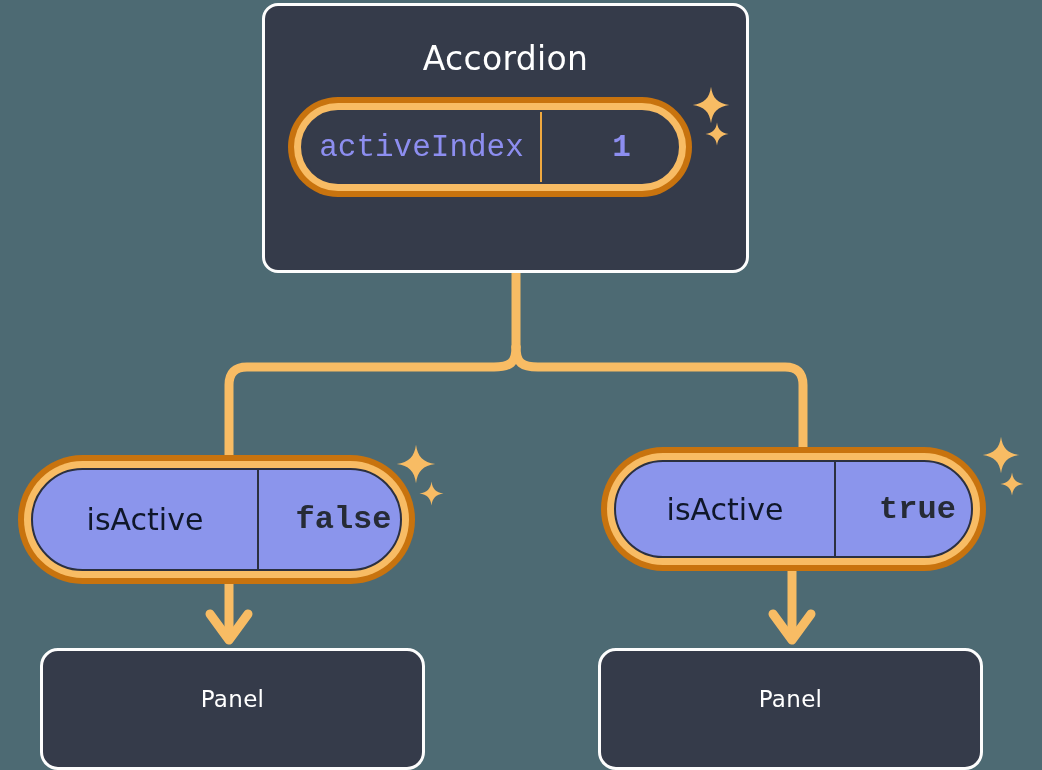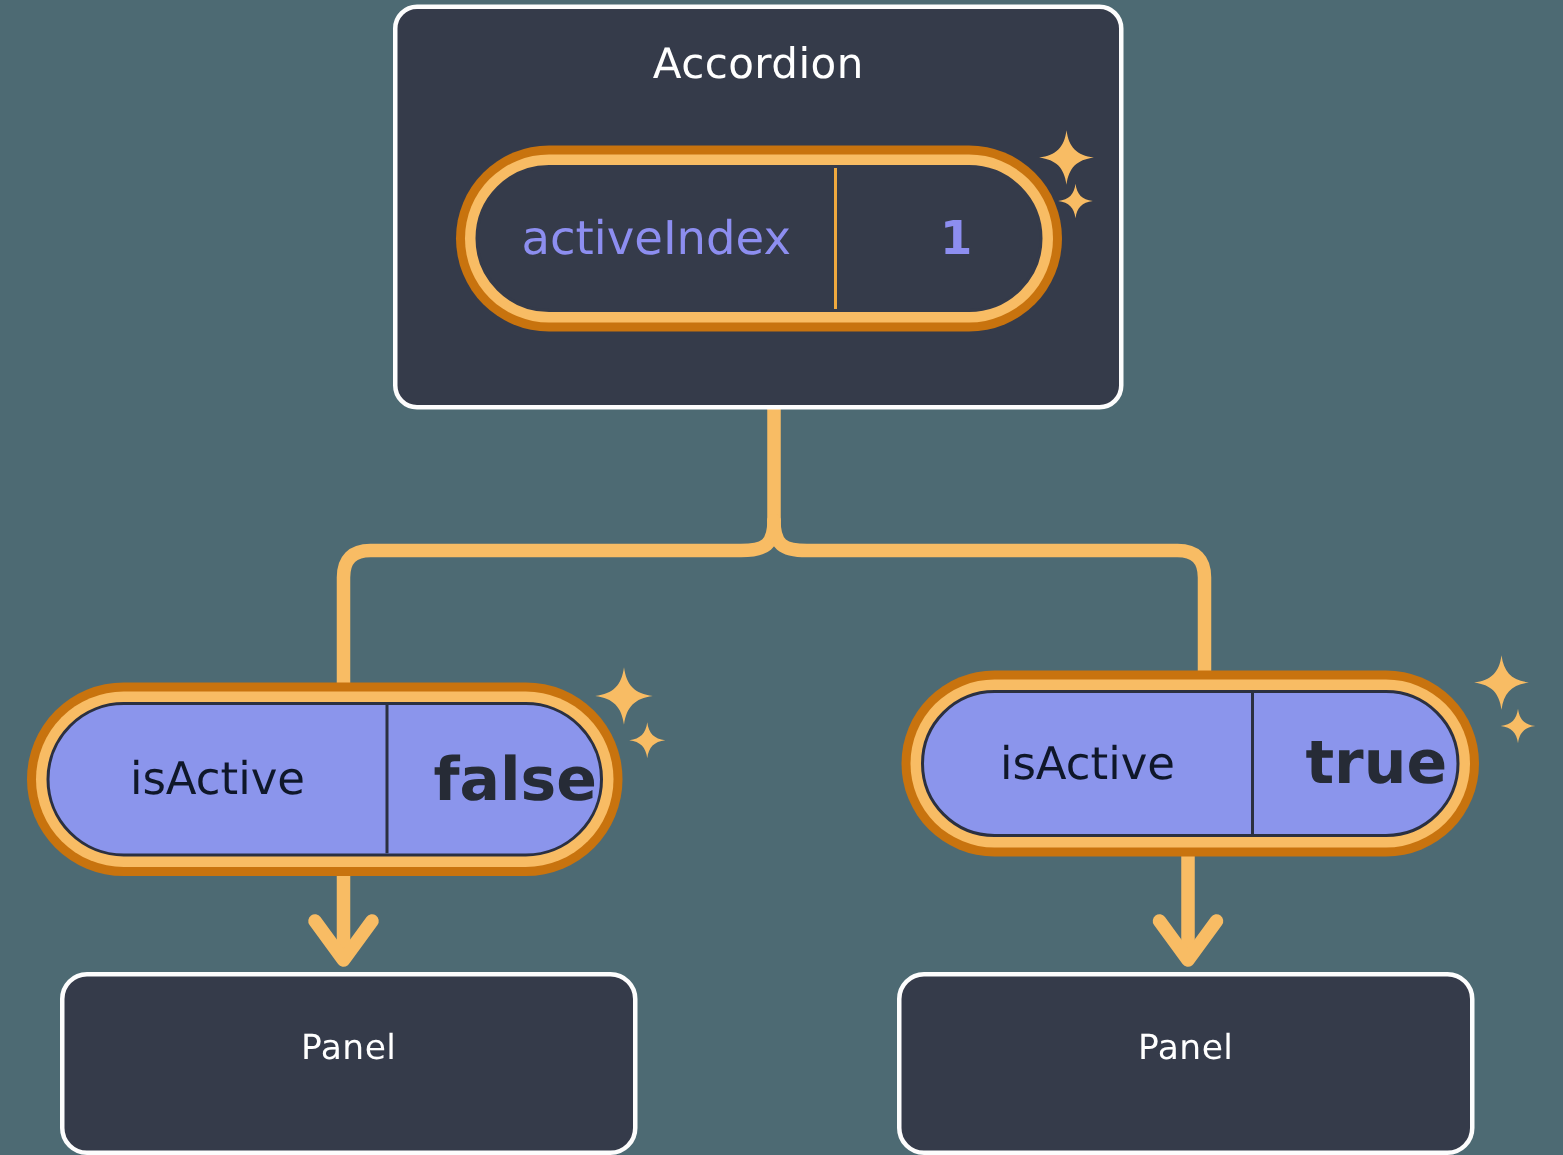--- a/index.html
+++ b/index.html
@@ -52,21 +52,21 @@
     font-weight: 400;
     letter-spacing: 0.3px;
   }
 
   #accordion-box {
     left: 262px;
     top: 3px;
     width: 487px;
     height: 270px;
   }
-  #accordion-title { top: 20px; font-size: 28px; text-align: center; }
+  #accordion-title { top: 33px; font-size: 33px; text-align: center; }
 
   #panel-left-box {
     left: 40px;
     top: 648px;
     width: 385px;
     height: 122px;
     border-radius: 18px;
   }
   #panel-right-box {
     left: 598px;
@@ -116,24 +116,25 @@
     display: flex;
     align-items: center;
     justify-content: center;
     white-space: nowrap;
   }
   .pill-key { flex: 0 0 auto; }
   .pill-val { flex: 0 0 auto; font-weight: 700; }
 
   
   #pill-activeindex {
-    left: 304px;
+    left: 288px;
     top: 97px;
     width: 404px;
-    height: 124px;
+    height: 100px;
+    font-family: Liberation Mono, monospace;
   }
   #pill-activeindex .pill-key {
     width: 237px;
     color: #8d8ef0;
     font-size: 31px;
     border-right: 2px solid #f0a93f;
   }
   #pill-activeindex .pill-val {
     width: 159px;
     color: #8d8ef0;
@@ -141,21 +142,22 @@
   }
 
   
   .pill-isactive .pill-key {
     color: #0f172a;
     font-size: 30px;
     border-right: 2px solid #2b3040;
   }
   .pill-isactive .pill-val {
     color: #262b36;
-    font-size: 40px;
+    font-size: 32px;
+    font-family: Liberation Mono, monospace;
   }
 
   #pill-isactive-false {
     left: 18px;
     top: 455px;
     width: 397px;
     height: 129px;
   }
   #pill-isactive-false .pill-key { width: 224px; }
   #pill-isactive-false .pill-val { width: 169px; }

